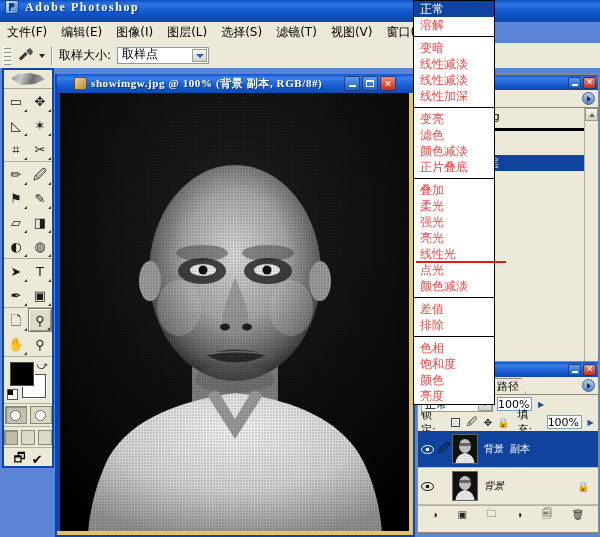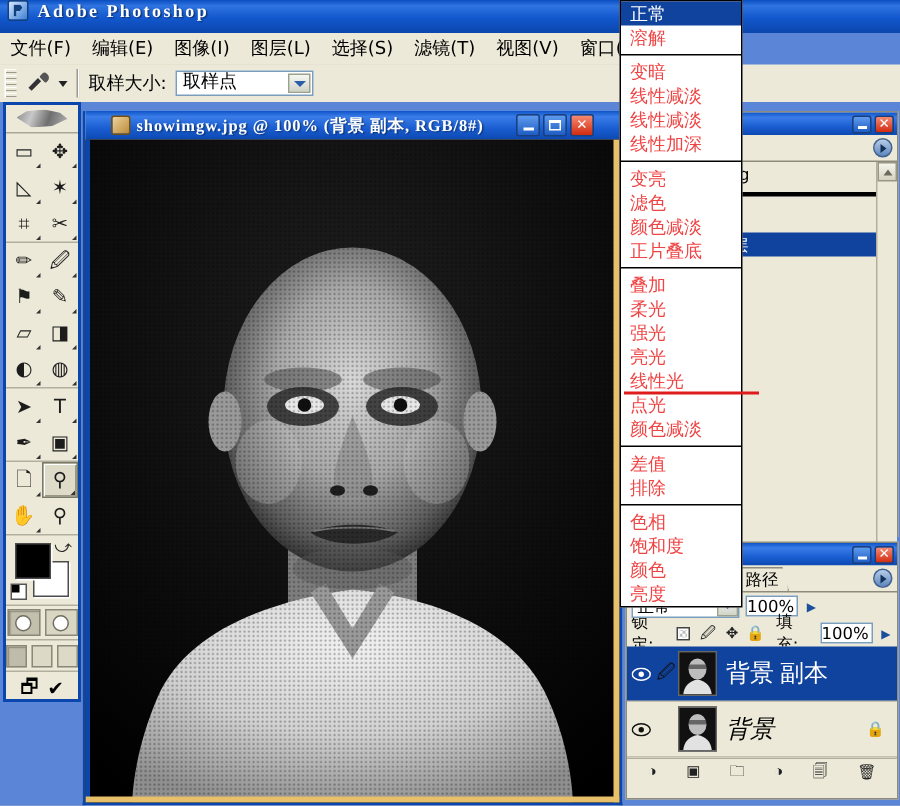--- a/index.html
+++ b/index.html
@@ -246,21 +246,21 @@
 
   .layer-list{background:#ece9d8;position:relative;}
   .layer-item{height:36px;display:flex;align-items:center;border-bottom:1px solid #c3c0b0;}
   .layer-item.sel{background:#10439e;}
   .eye{width:18px;display:flex;align-items:center;justify-content:center;}
   .eye svg{display:block;}
   .linkcol{width:16px;display:flex;align-items:center;justify-content:center;}
   .brushmark{font-size:12px;color:#111;}
   .thumb{width:26px;height:30px;border:1px solid #666;box-sizing:border-box;margin-right:6px;
     background:#111;position:relative;overflow:hidden;}
-  .lname{font-size:16px;color:#000;font-family:Liberation Serif, serif;}
+  .lname{font-size:10px;color:#000;font-family:Liberation Mono, monospace;}
   .layer-item.sel .lname{color:#fff;}
   .lname.it{font-style:italic;}
   .locksm{margin-left:auto;margin-right:8px;font-size:10px;color:#333;}
   .lay-foot{height:17px;background:#ece9d8;border-top:1px solid #b2af9f;display:flex;align-items:center;
     justify-content:space-around;padding:0 4px;}
   .lfi{font-size:10px;color:#222;}
 
   
   .blendmenu{
     position:absolute;left:413px;top:0px;width:82px;

